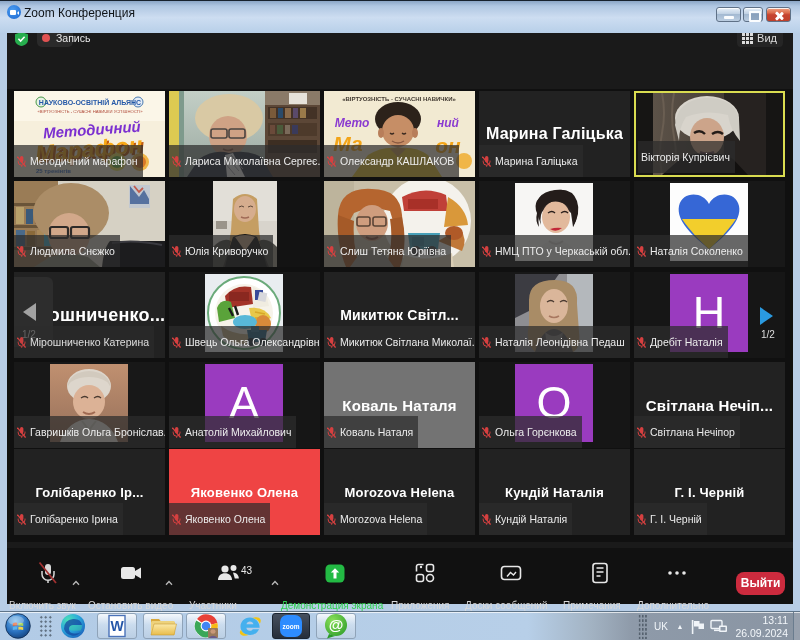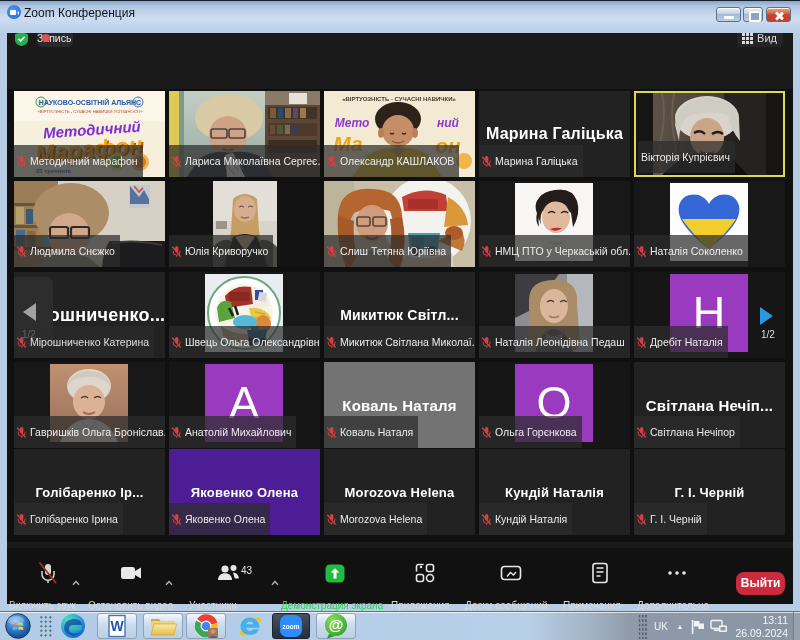--- a/index.html
+++ b/index.html
@@ -21,21 +21,21 @@
 #btncls{left:766px;width:25px;background:linear-gradient(#efa182 0%,#dd7050 35%,#c64430 52%,#c0402a 100%)}
 #btnmin::after{content:"";position:absolute;left:7px;top:8px;width:10px;height:3px;background:#fafcfe;border-radius:1px}
 #btnmax::after{content:"";position:absolute;left:5px;top:3px;width:8px;height:7px;border:2px solid #fafcfe;background:rgba(120,145,175,.6);border-radius:1px}
 #btncls::before,#btncls::after{content:"";position:absolute;left:10.5px;top:2.5px;width:2.6px;height:10px;background:#fff;border-radius:1px}
 #btncls::before{transform:rotate(45deg)}
 #btncls::after{transform:rotate(-45deg)}
 
 #zwin{position:absolute;left:7px;top:23px;width:786px;height:581px;background:#1a1a1a}
 #shield{position:absolute;left:8px;top:9px;width:13px;height:14px}
 #recpill{position:absolute;left:30px;top:6px;width:36px;height:18px;background:#2a2a2a;border-radius:5px;
-  color:#e8e8e8;font-size:10.5px;line-height:18px;}
+  color:#e8e8e8;font-size:10.5px;line-height:18px;padding-left:19px}
 #recpill::before{content:"";position:absolute;left:5px;top:5px;width:8px;height:8px;border-radius:50%;background:#e05252}
 #vid{position:absolute;right:10px;top:6px;height:18px;color:#dcdcdc;font-size:11px;line-height:18px;padding:0 6px 0 20px;background:#252525;border-radius:4px}
 #vid::before{content:"";position:absolute;left:5px;top:4px;width:11px;height:11px;
   background:
    linear-gradient(#dcdcdc,#dcdcdc) 0 0/3px 3px no-repeat,
    linear-gradient(#dcdcdc,#dcdcdc) 4px 0/3px 3px no-repeat,
    linear-gradient(#dcdcdc,#dcdcdc) 8px 0/3px 3px no-repeat,
    linear-gradient(#dcdcdc,#dcdcdc) 0 4px/3px 3px no-repeat,
    linear-gradient(#dcdcdc,#dcdcdc) 4px 4px/3px 3px no-repeat,
    linear-gradient(#dcdcdc,#dcdcdc) 8px 4px/3px 3px no-repeat,
@@ -451,21 +451,21 @@
     </div>
 
     <div class="tile" style="left:7px;top:426px;background:#222222">
       <div class="bigname" style="font-size:13px">Голібаренко Ір...</div>
       <div class="lbl"><svg width="9" height="11" viewBox="0 0 9 11">
             <rect x="3" y="0" width="3.4" height="6.4" rx="1.7" fill="#d64040"></rect>
             <path d="M1.2 4.6v1.2a3.4 3.4 0 0 0 6.8 0V4.6M4.7 9.2v1.6" stroke="#d64040" fill="none"></path>
             <line x1="0.4" y1="0.6" x2="8.6" y2="10.6" stroke="#d64040" stroke-width="1.3"></line>
           </svg>Голібаренко Ірина</div>
     </div>
-    <div class="tile" style="left:162px;top:426px;background:#4c1d95">
+    <div class="tile" style="left:162px;top:426px;background:#ef4444">
       <div class="bigname" style="font-size:13px">Яковенко Олена</div>
       <div class="lbl"><svg width="9" height="11" viewBox="0 0 9 11">
             <rect x="3" y="0" width="3.4" height="6.4" rx="1.7" fill="#d64040"></rect>
             <path d="M1.2 4.6v1.2a3.4 3.4 0 0 0 6.8 0V4.6M4.7 9.2v1.6" stroke="#d64040" fill="none"></path>
             <line x1="0.4" y1="0.6" x2="8.6" y2="10.6" stroke="#d64040" stroke-width="1.3"></line>
           </svg>Яковенко Олена</div>
     </div>
     <div class="tile" style="left:317px;top:426px;background:#222222">
       <div class="bigname" style="font-size:13px">Morozova Helena</div>
       <div class="lbl"><svg width="9" height="11" viewBox="0 0 9 11">

